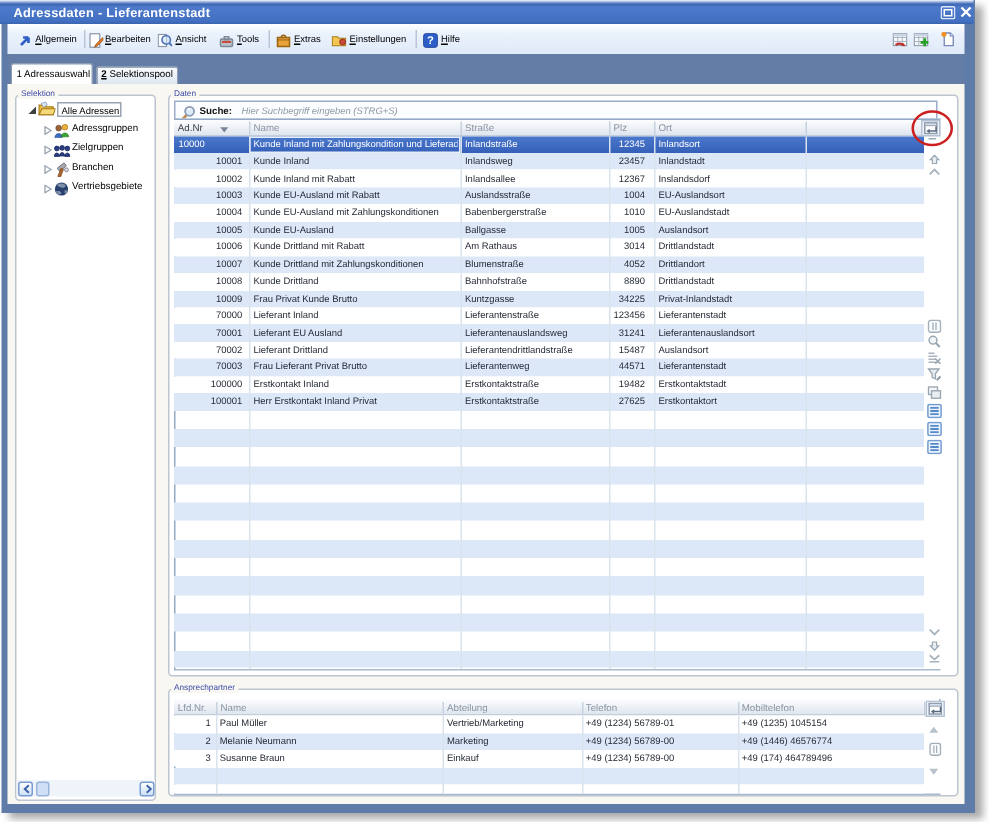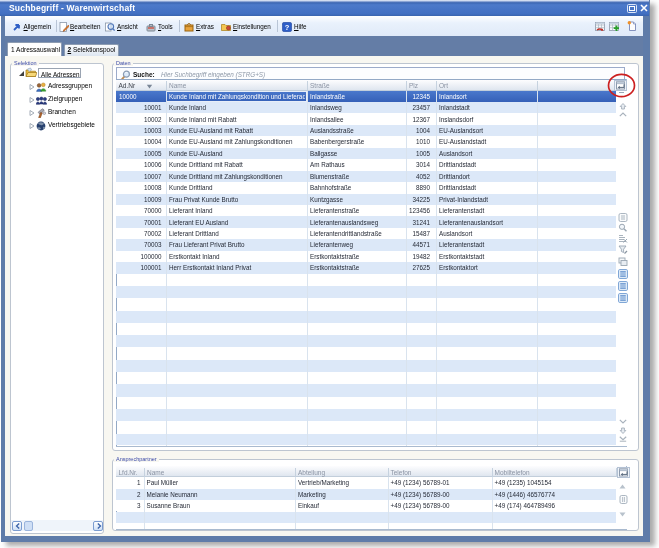--- a/index.html
+++ b/index.html
@@ -17,21 +17,21 @@
 .msep { position:absolute; top:20px; width:1px; height:12px; background:#b9c5d6; }
 .tab { position:absolute; font-size:6.5px; color:#000; white-space:nowrap; border:1px solid #8d9cb2; border-bottom:none; border-radius:2px 2px 0 0; }
 .gb { position:absolute; border:1px solid #bdc5d0; border-radius:3px; background:#fff; }
 .gbl { position:absolute; font-size:5.5px; color:#3b4aa8; background:#f8f7f1; padding:0 2px; z-index:5; }
 .cell { position:absolute; font-size:6.3px; color:#1f2430; white-space:nowrap; }
 .num { text-align:right; }
 .vline { position:absolute; width:1px; background:#d9e3ee; }
 </style></head><body>
 <div class="win"></div>
 <div class="title">
-    <div class="tx">Suchbegriff - Warenwirtschaft</div>
+    <div class="tx">Adressdaten - Lieferantenstadt</div>
  <svg class="a" style="left:627px;top:4px" width="10" height="9" viewBox="0 0 10 9">
    <rect x="0.5" y="0.5" width="9" height="8" rx="1" fill="none" stroke="#dce6f8"></rect>
    <rect x="2.5" y="2.5" width="5" height="4" fill="none" stroke="#fff"></rect>
  </svg>
  <svg class="a" style="left:640px;top:4px" width="8" height="8" viewBox="0 0 8 8">
    <path d="M1 1 L7 7 M7 1 L1 7" stroke="#fff" stroke-width="1.6"></path>
  </svg>
 </div>
 <div class="toolbar"></div>
 <div class="band"></div>

